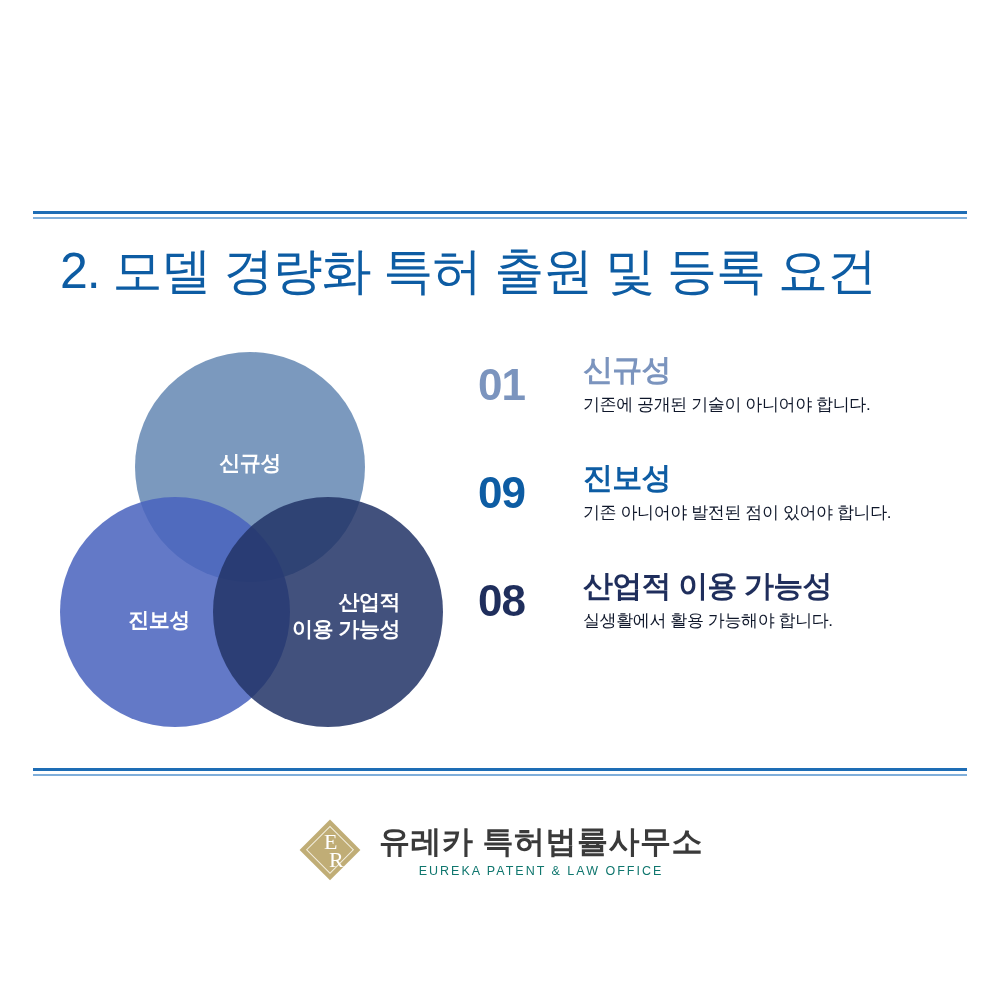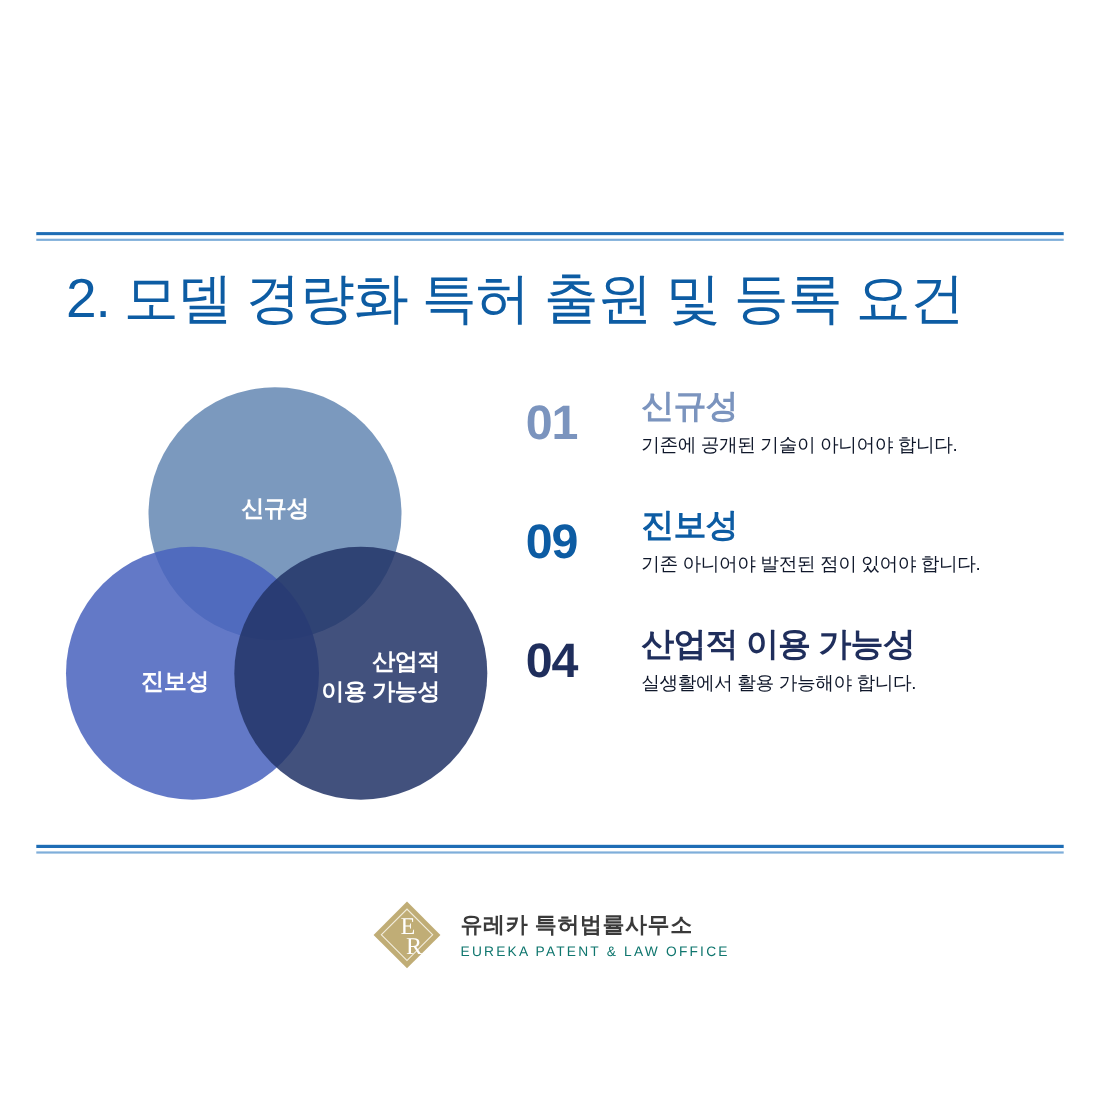--- a/index.html
+++ b/index.html
@@ -155,21 +155,21 @@
   }
   .logo-mark {
     position: relative;
     width: 66px;
     height: 66px;
     margin-right: 16px;
     flex: 0 0 66px;
   }
   .logo-wordmark { margin-top: 2px; }
   .logo-kr {
-    font-size: 20px;
+    font-size: 31px;
     font-weight: bold;
     color: #3A3A3A;
     letter-spacing: 0.5px;
     line-height: 1.15;
   }
   .logo-en {
     font-size: 12.5px;
     color: #0f766e;
     letter-spacing: 2.0px;
     margin-top: 5px;
@@ -216,21 +216,21 @@
 
     <div class="req-item">
       <div class="req-num tone-2">09</div>
       <div class="req-body">
         <div class="req-title tone-2">진보성</div>
         <div class="req-desc">기존 아니어야 발전된 점이 있어야 합니다.</div>
       </div>
     </div>
 
     <div class="req-item">
-      <div class="req-num tone-3">04</div>
+      <div class="req-num tone-3">08</div>
       <div class="req-body">
         <div class="req-title tone-3">산업적 이용 가능성</div>
         <div class="req-desc">실생활에서 활용 가능해야 합니다.</div>
       </div>
     </div>
 
   </div>
 
   <div class="divider divider-bottom">
     <div class="rule-thick"></div>

